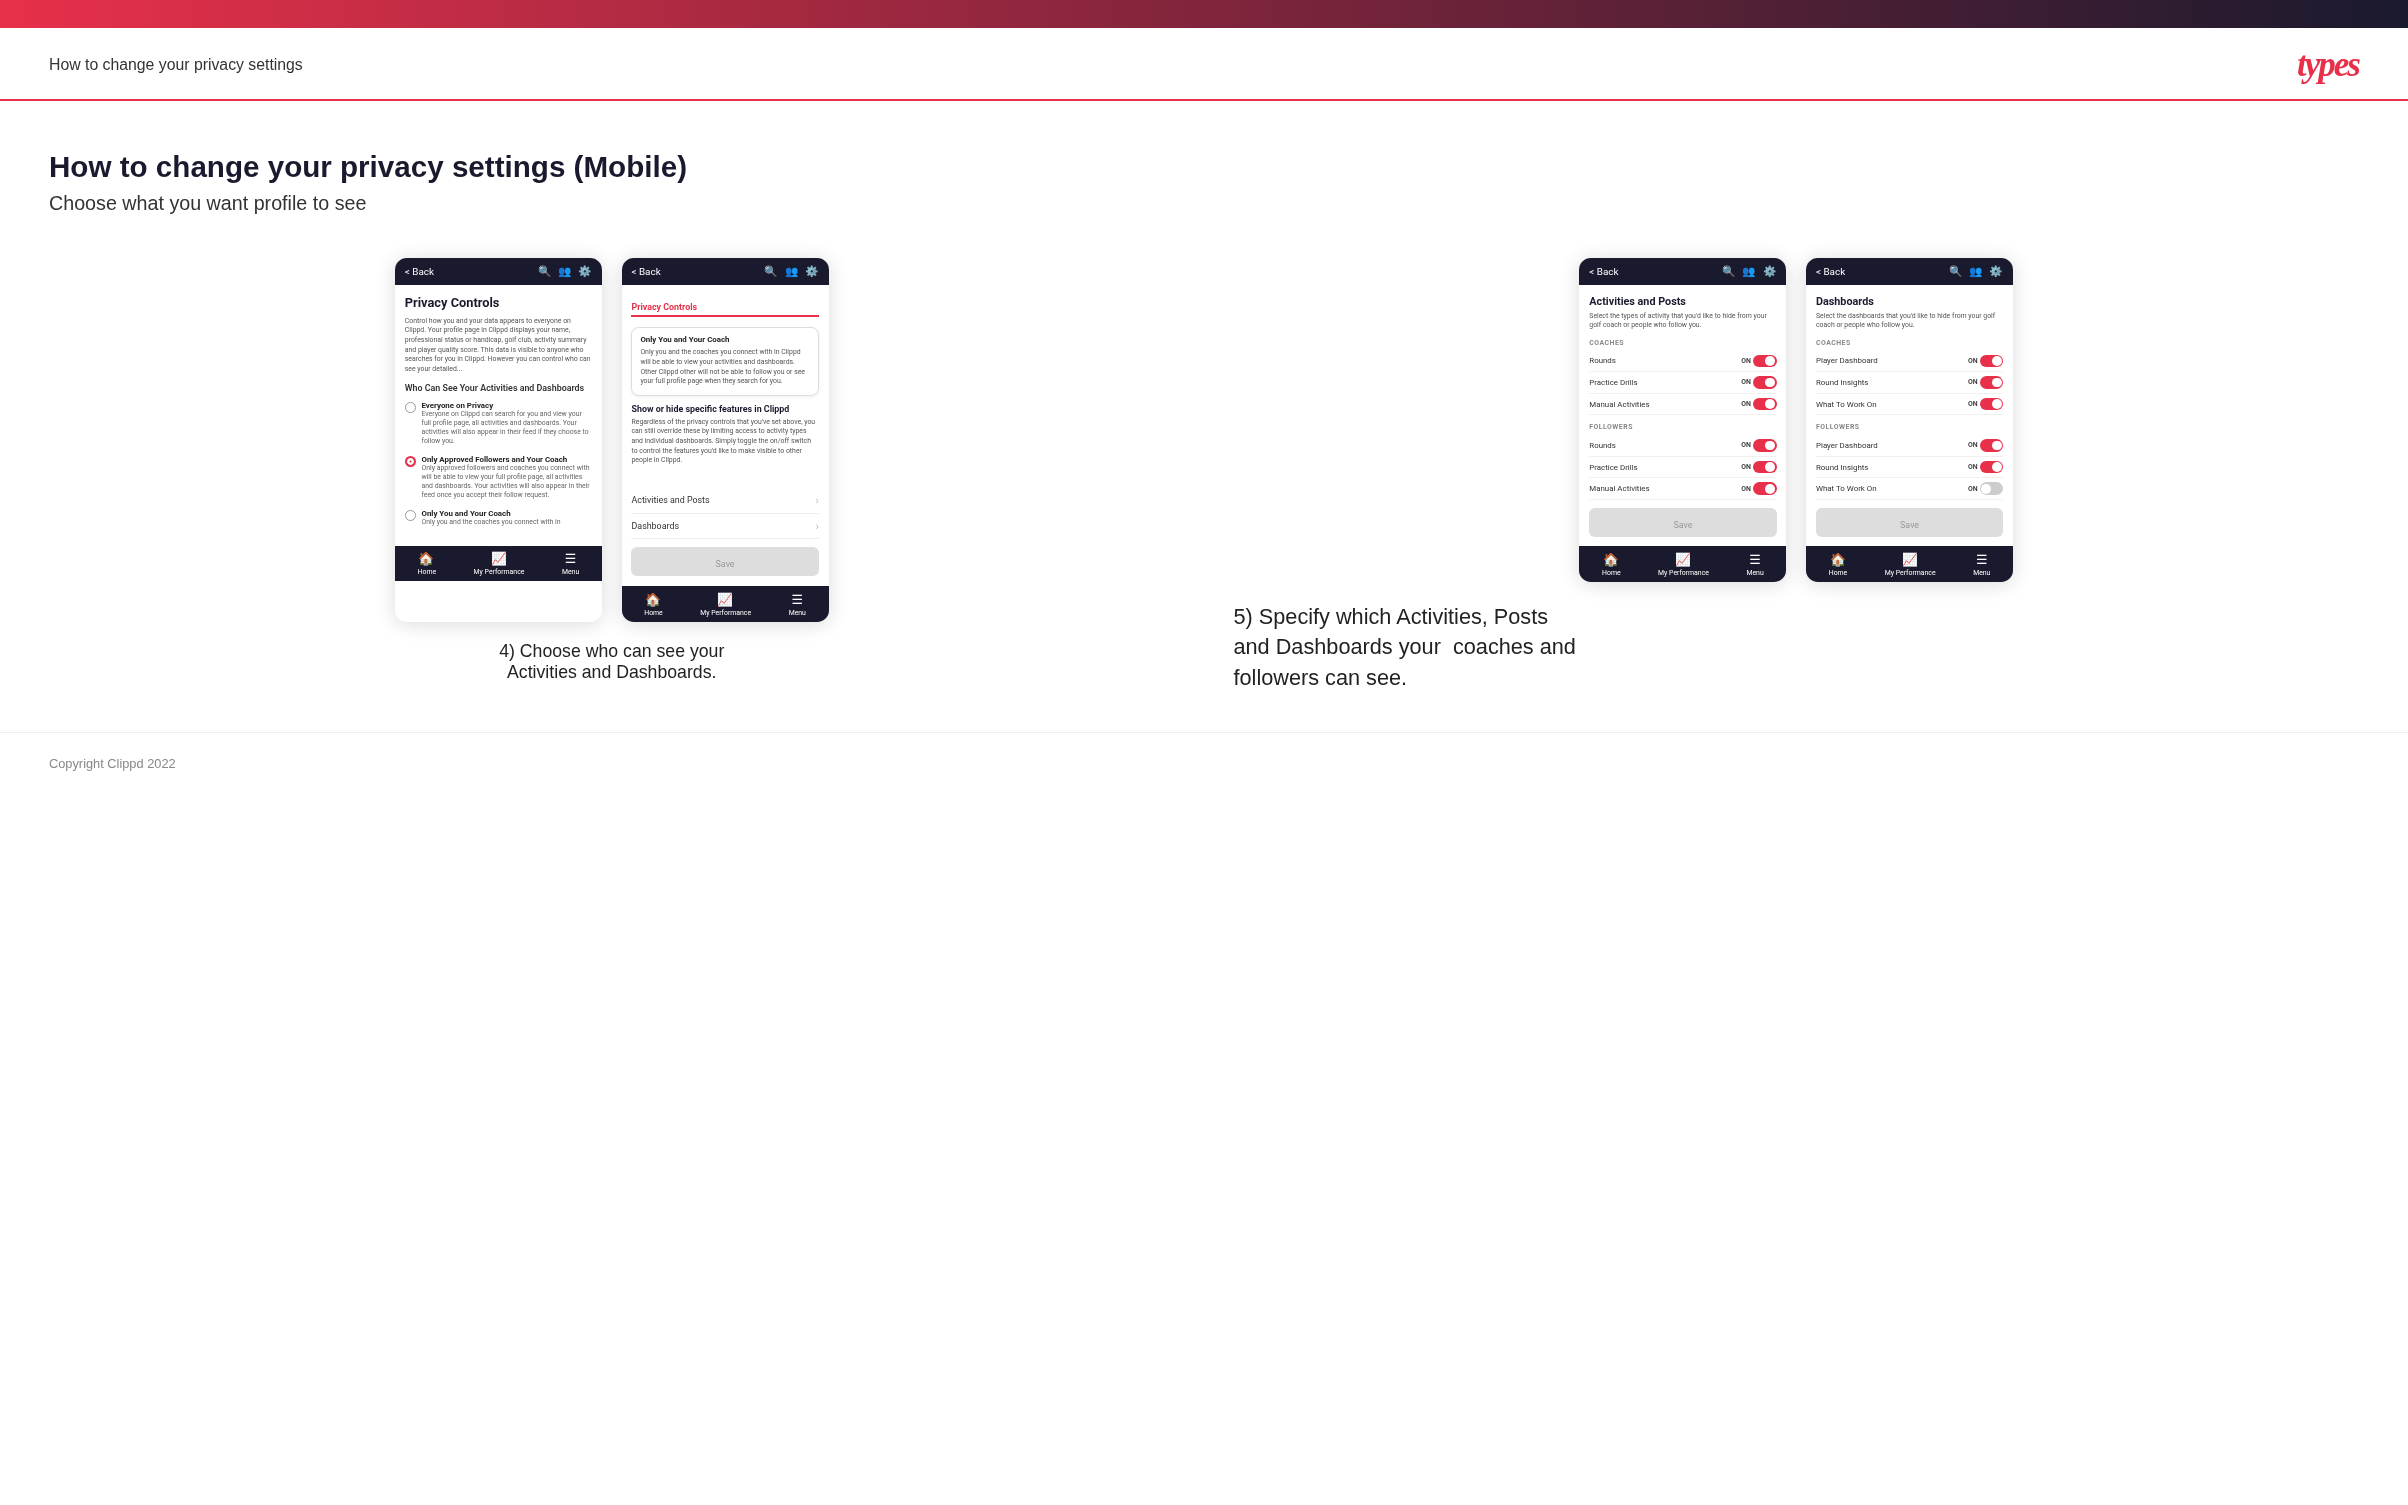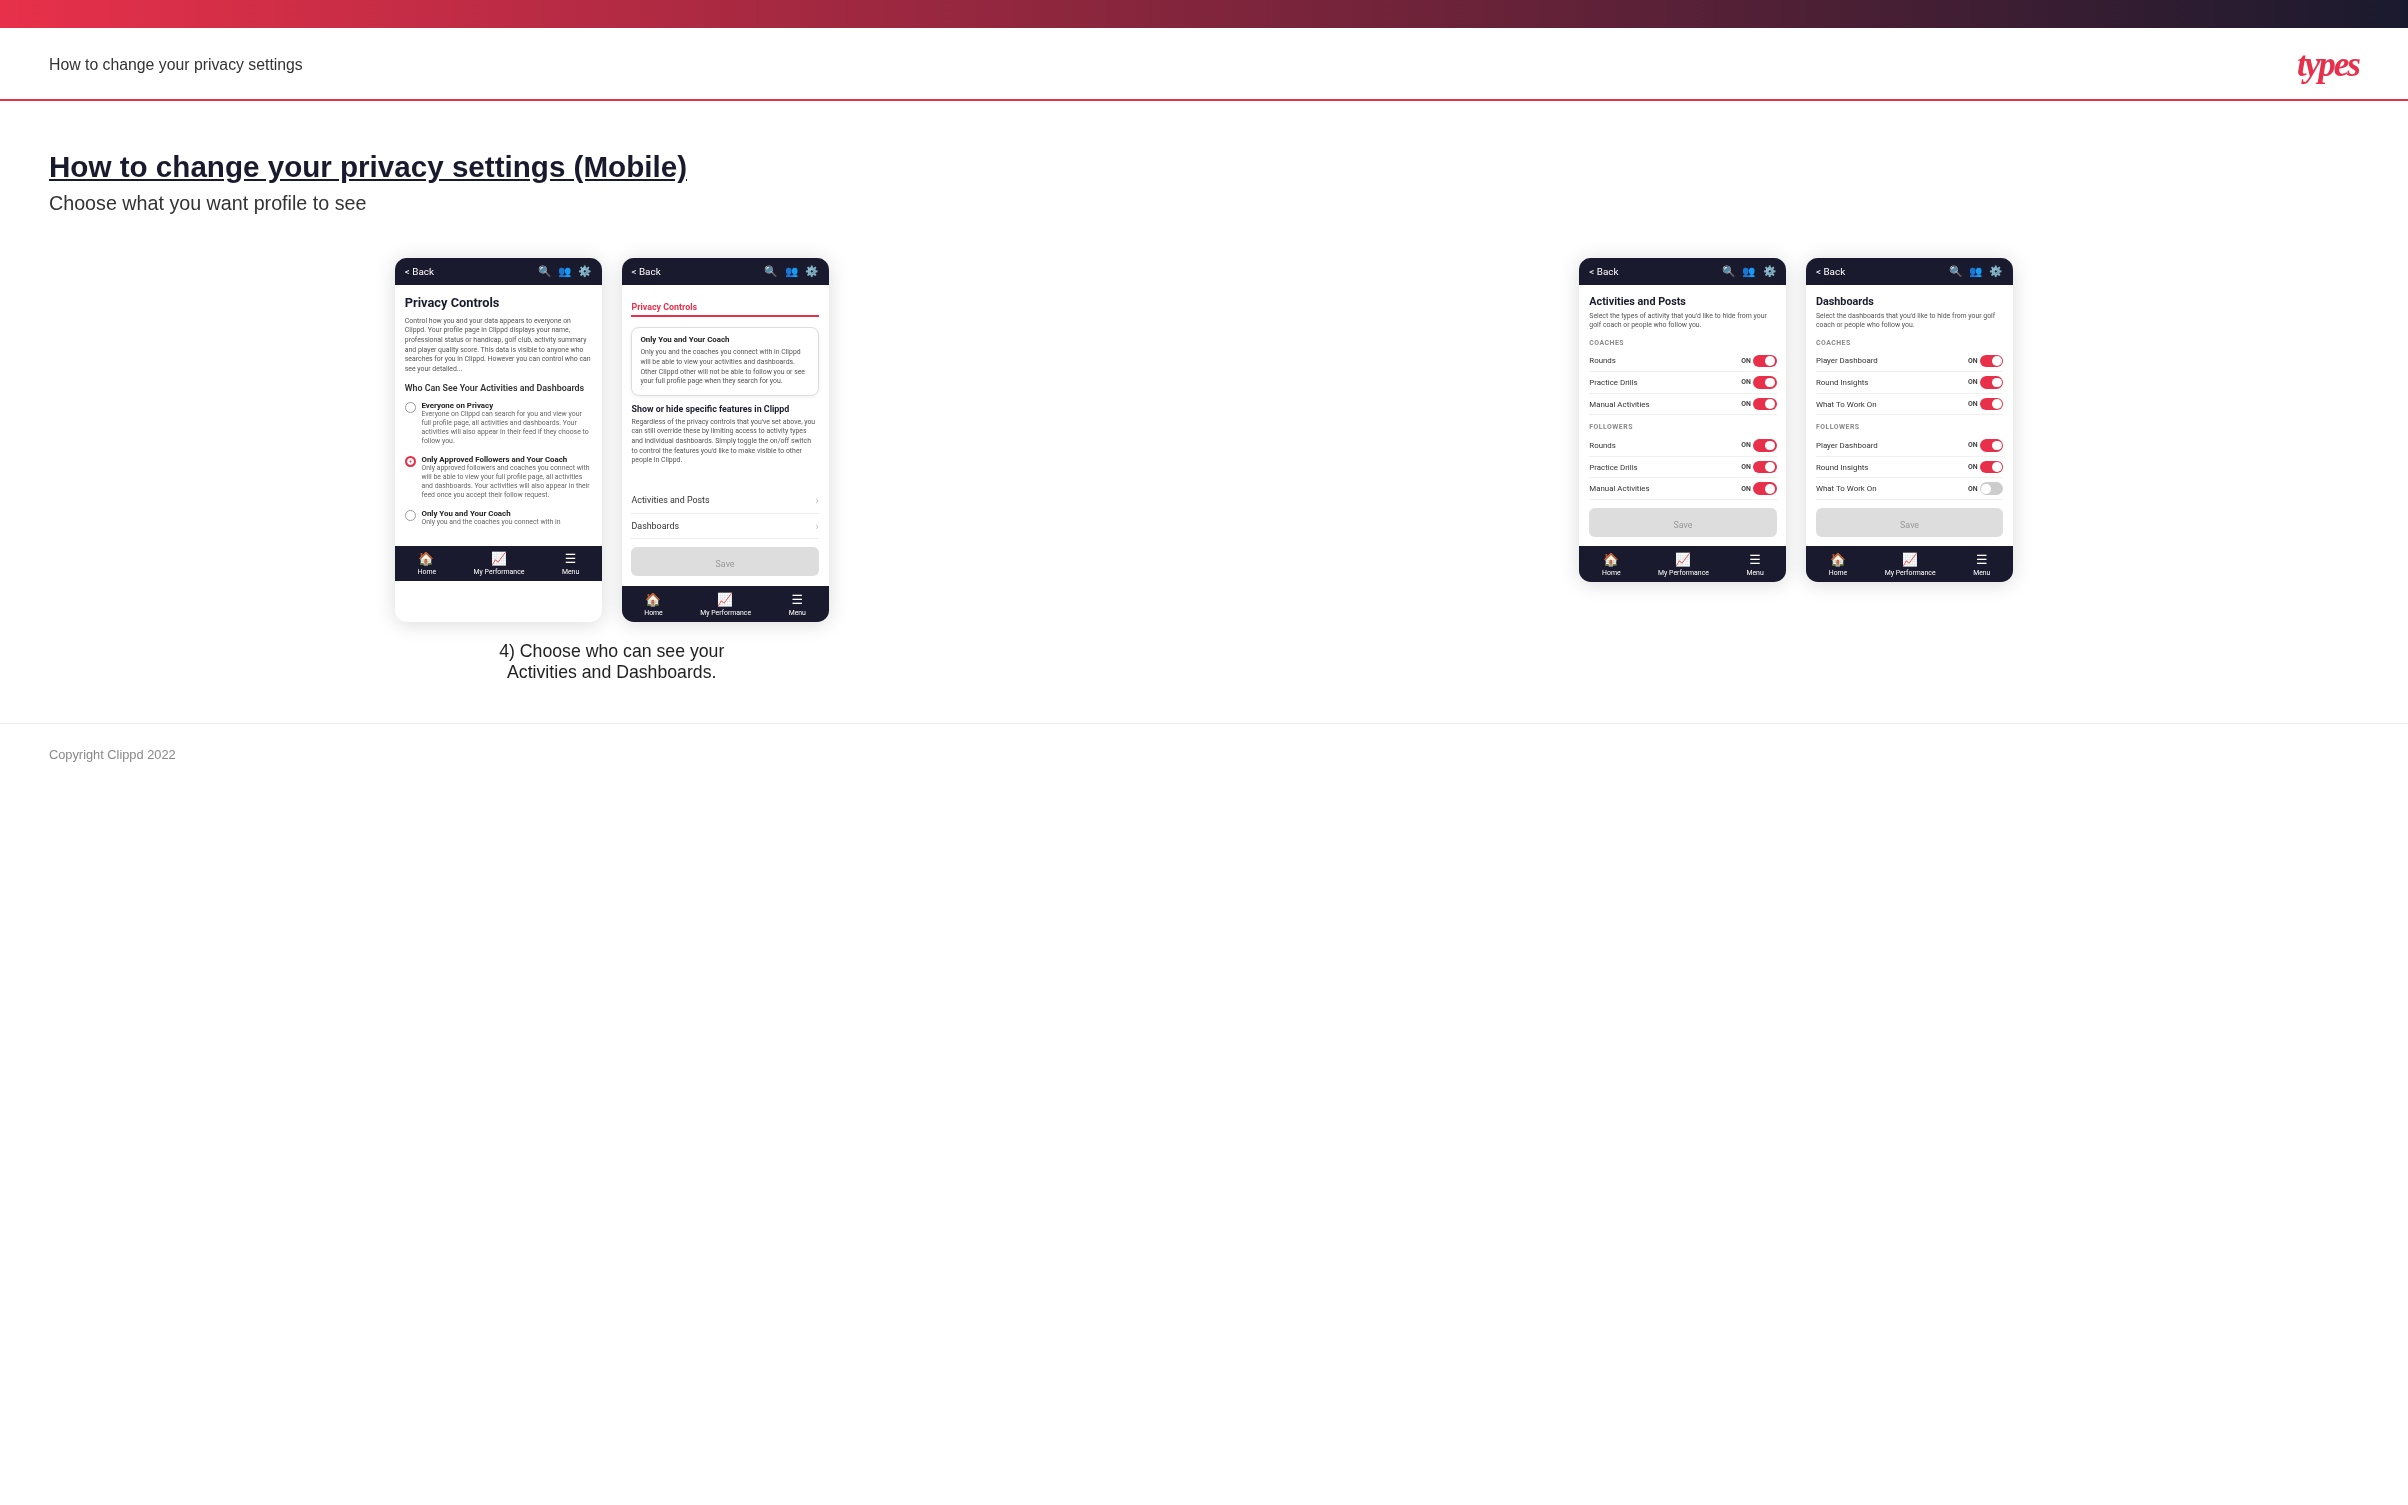--- a/index.html
+++ b/index.html
@@ -14,21 +14,21 @@
 
 <div style="height:27.6px; background: linear-gradient(90deg, #e8304a 0%, #1a1a2e 100%);"></div>
 
 <div style="display:flex; align-items:center; justify-content:space-between; padding:17.7px 49px 13.8px 49px; border-bottom: 2px solid #e8304a;">
   <span style="font-size:15.8px; color:#333; font-family:-apple-system,sans-serif;">How to change your privacy settings</span>
   <span style="font-size:35px; font-weight:900; color:#e8304a; letter-spacing:-2px; font-family:Georgia,serif; font-style:italic;">types</span>
 </div>
 
 <div style="padding: 49px 49px 19.7px 49px;">
 
-  <h1 style="font-size:29.6px; font-weight:800; color:#1a1a2e; margin-bottom:7.9px; font-family:-apple-system,sans-serif;text-decoration:underline;">How to change your privacy settings (Mobile)</h1>
+  <h1 style="font-size:29.6px; font-weight:800; color:#1a1a2e; margin-bottom:7.9px; font-family:-apple-system,sans-serif;">How to change your privacy settings (Mobile)</h1>
   <p style="font-size:19.7px; color:#333; margin-bottom:43px; font-family:-apple-system,sans-serif;">Choose what you want profile to see</p>
 
   <div style="display:flex; gap:59px; align-items:flex-start;">
 
     <div style="display:flex; flex-direction:column; align-items:center; flex:1;">
       <div style="display:flex; gap:19.7px; justify-content:center;">
 
         <div style="background:#fff; border-radius:11.8px; box-shadow:0 2px 19.7px rgba(0,0,0,0.15); overflow:hidden; width:207px;">
 
           <div style="background:#1a1a2e; display:flex; align-items:center; justify-content:space-between; padding:6.9px 9.9px;">
@@ -329,20 +329,23 @@
             </div>
             <div style="display:flex; flex-direction:column; align-items:center; gap:2px;">
               <span style="color:#fff; font-size:12.8px;">☰</span>
               <span style="font-size:6.9px; color:#fff;">Menu</span>
             </div>
           </div>
         </div>
 
       </div>
 
+      <div style="margin-top:19.7px; text-align:left; max-width:453px; align-self:flex-start;">
+        <span style="font-size:21.7px; font-weight:500; color:#222; font-family:-apple-system,sans-serif; line-height:1.4;">5) Specify which Activities, Posts<br>and Dashboards your &nbsp;coaches and<br>followers can see.</span>
+      </div>
     </div>
 
   </div>
 
 </div>
 
 <div style="padding:19.7px 49px; border-top:1px solid #eee; margin-top:19.7px;">
   <span style="font-size:12.8px; color:#888; font-family:-apple-system,sans-serif;">Copyright Clippd 2022</span>
 </div>
 

